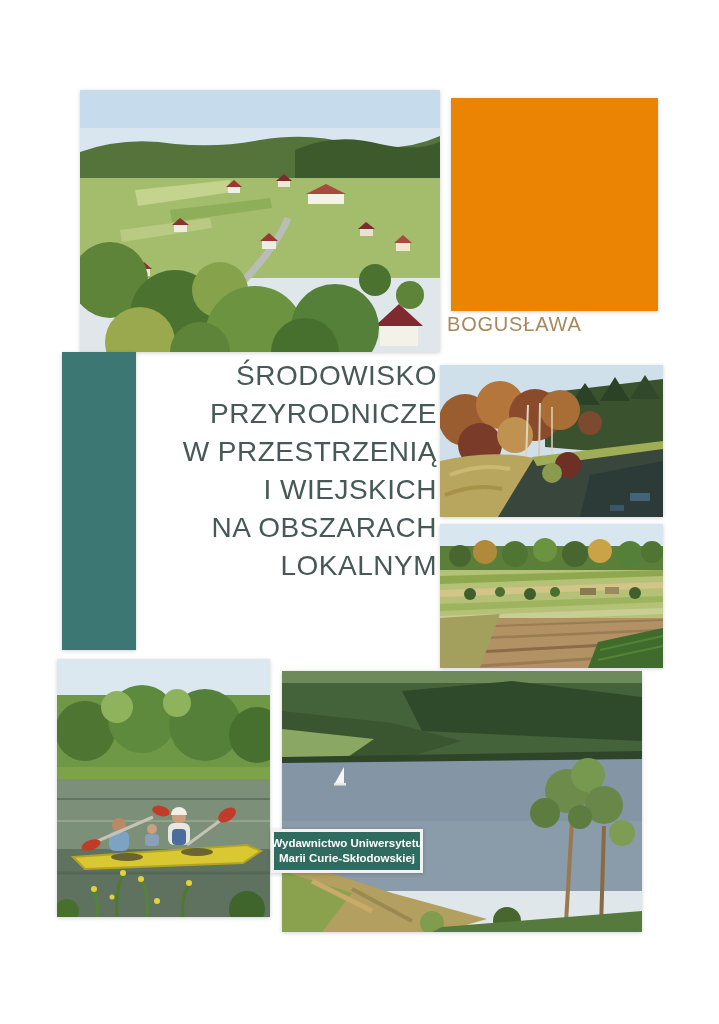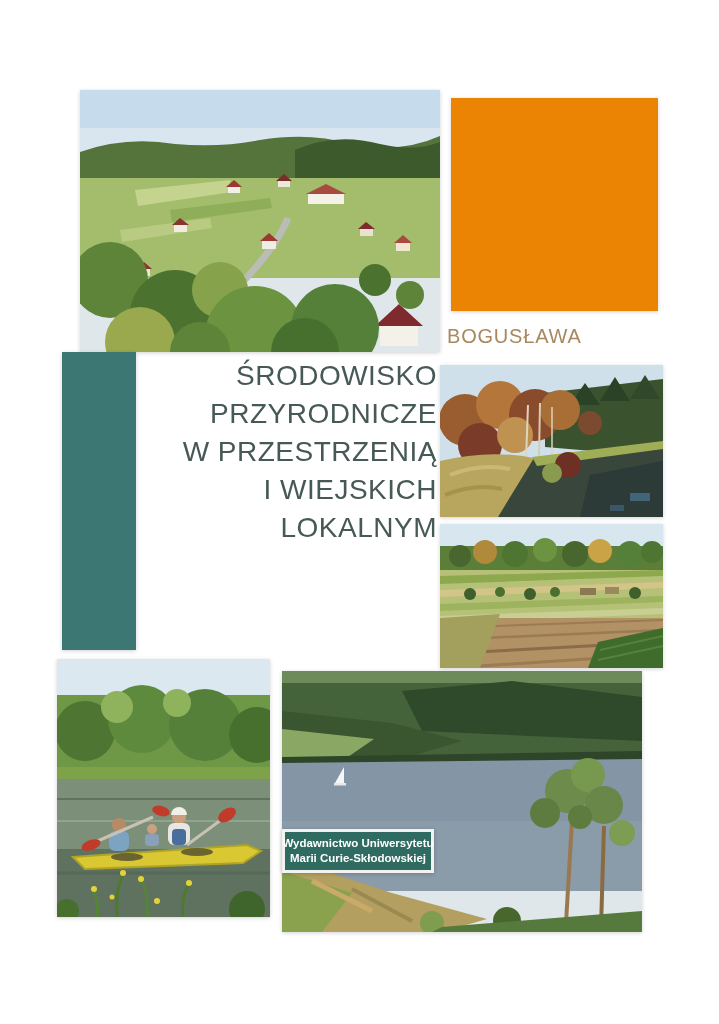--- a/index.html
+++ b/index.html
@@ -14,34 +14,33 @@
   .village{left:80px;top:90px;width:360px;height:262px;}
   .orange-block{left:451px;top:98px;width:207px;height:213px;background:var(--accent-orange,#ec8403);}
   .teal-bar{left:62px;top:352px;width:74px;height:298px;background:var(--teal-bar,#3d7774);}
   .pond{left:440px;top:365px;width:223px;height:152px;}
   .field{left:440px;top:524px;width:223px;height:144px;}
   .kayak{left:57px;top:659px;width:213px;height:258px;}
   .lake{left:282px;top:671px;width:360px;height:261px;}
 
   .author{
     position:absolute;left:447px;top:314px;color:var(--author-text,#a8895e);
-    font-size:20px;line-height:21px;letter-spacing:.8px;font-weight:400;white-space:nowrap;margin-top:12px;
+    font-size:20px;line-height:21px;letter-spacing:.8px;font-weight:400;white-space:nowrap;
   }
   .title{
     position:absolute;left:90px;right:282px;top:357px;text-align:right;
     color:var(--title-text,#475956);font-size:28px;line-height:38px;font-weight:400;
     letter-spacing:.5px;white-space:nowrap;
   }
   .publisher{
     position:absolute;left:271px;top:829px;width:152px;height:44px;box-sizing:border-box;
     border:3px solid #f2f2f0;background:var(--publisher-box,#2f6b61);color:#fff;
     display:flex;flex-direction:column;align-items:center;justify-content:center;
     font-size:11.5px;font-weight:bold;line-height:1.3;text-align:center;white-space:nowrap;
     box-shadow:0 1px 4px rgba(0,0,0,.2);
-    margin-left:11px;
   }
 </style>
 </head>
 <body>
 
 <div class="canvas">
 
   <div class="ph village">
     <svg viewBox="0 0 360 262" preserveAspectRatio="none">
       <rect width="360" height="70" fill="#c6dcec"></rect>
@@ -93,20 +92,21 @@
     <div>BOGUSŁAWA</div>
   </div>
 
   <div class="block teal-bar"></div>
 
   <div class="title">
     <div>ŚRODOWISKO</div>
     <div>PRZYRODNICZE</div>
     <div>W PRZESTRZENIĄ</div>
     <div>I WIEJSKICH</div>
+    <div>NA OBSZARACH</div>
     <div>LOKALNYM</div>
   </div>
 
   <div class="ph pond">
     <svg viewBox="0 0 223 152" preserveAspectRatio="none">
       <rect width="223" height="152" fill="#cfe0eb"></rect>
       <polygon points="105,28 223,14 223,92 105,82" fill="#3a522e"></polygon>
       <polygon points="130,40 145,18 160,40" fill="#2c4226"></polygon>
       <polygon points="160,36 175,12 190,36" fill="#2c4226"></polygon>
       <polygon points="190,34 205,10 220,34" fill="#31492a"></polygon>

